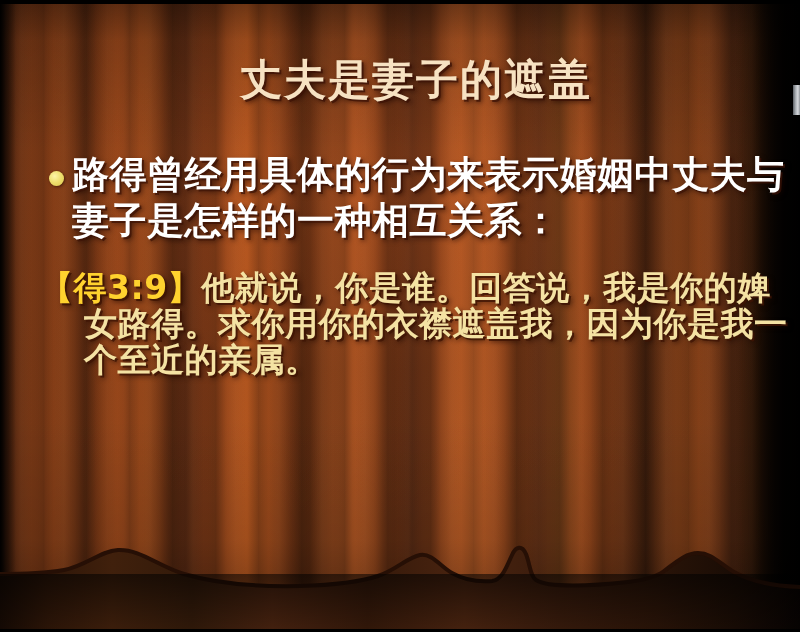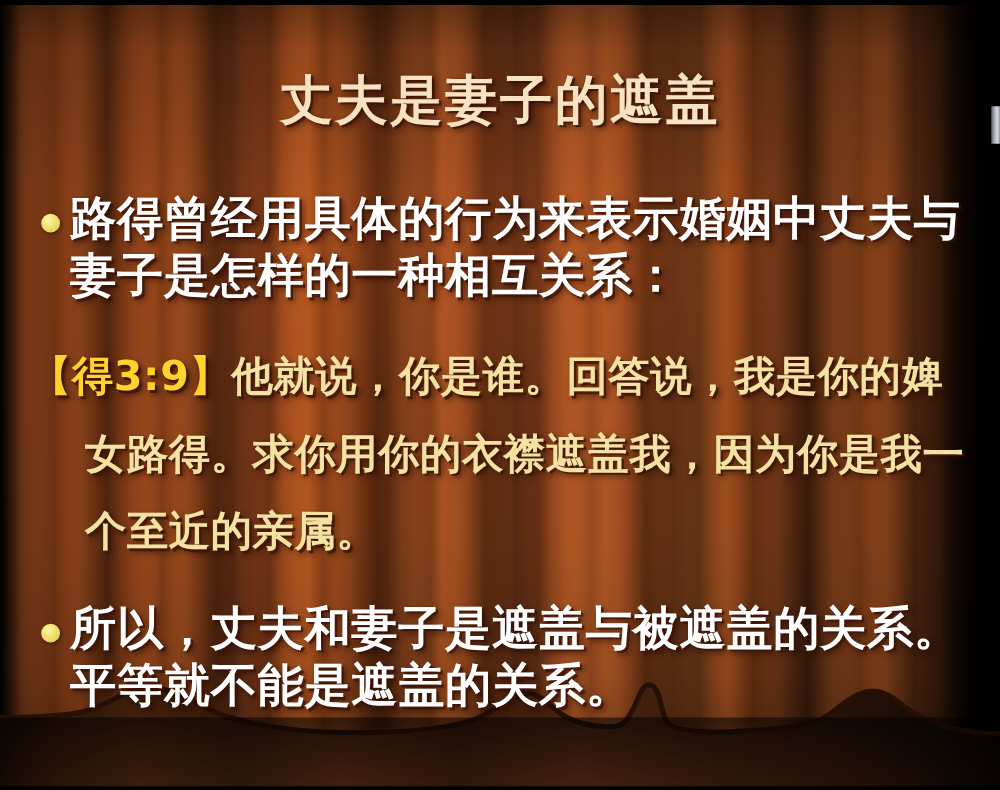--- a/index.html
+++ b/index.html
@@ -164,20 +164,21 @@
     top: 85px;
     width: 7px;
     height: 30px;
     background: linear-gradient(90deg, #5d6166 0%, #aeb3b8 40%, #d8dade 70%, #8b9095 100%);
   }
 
   
   .content {
     position: absolute;
     inset: 0;
+    margin-left: 16px;
   }
 
   .slide-title {
     position: absolute;
     left: 0;
     top: 52px;
     width: 800px;
     text-align: center;
     font-size: 42px;
     font-weight: 700;
@@ -218,21 +219,21 @@
     border-radius: 50%;
     background: radial-gradient(circle at 38% 34%, #fdf5a8 0%, #eedf6d 48%, #d8c74d 100%);
     box-shadow: 1px 1px 3px rgba(30,8,2,0.6);
   }
 
   
   .scripture {
     position: relative;
     margin-top: 26px;
     font-size: 33px;
-    line-height: 62px;
+    line-height: 36px;
     font-weight: 600;
     color: #f4e2a3;
     letter-spacing: 0.5px;
     text-indent: 0;
     padding-left: 44px;
     text-shadow:
       2px 2px 0 rgba(62,20,4,0.80),
       3px 3px 5px rgba(28,8,2,0.62);
   }
   .scripture .ref {
@@ -330,24 +331,20 @@
 
       <div class="bullet-para">
         <span class="dot"></span>
         <span>路得曾经用具体的行为来表示婚姻中丈夫与妻子是怎样的一种相互关系：</span>
       </div>
 
       <div class="scripture">
         <span class="ref">【得3:9】</span><span class="quote-text">他就说，你是谁。回答说，我是你的婢女路得。求你用你的衣襟遮盖我，因为你是我一个至近的亲属。</span>
       </div>
 
-      <div class="bullet-para second">
-        <span class="dot"></span>
-        <span>所以，丈夫和妻子是遮盖与被遮盖的关系。平等就不能是遮盖的关系。</span>
-      </div>
 
     </div>
   </div>
 
   <div class="bar-top"></div>
   <div class="bar-bottom"></div>
   <div class="edge-sliver"></div>
 
 </div>
 

